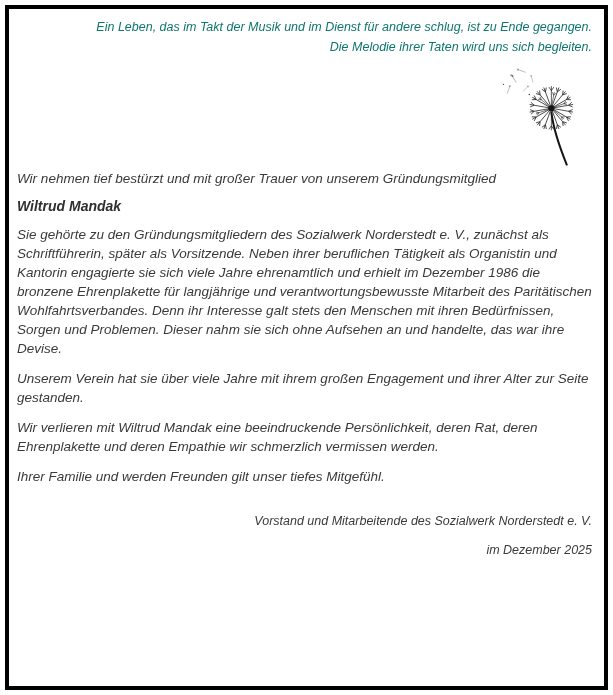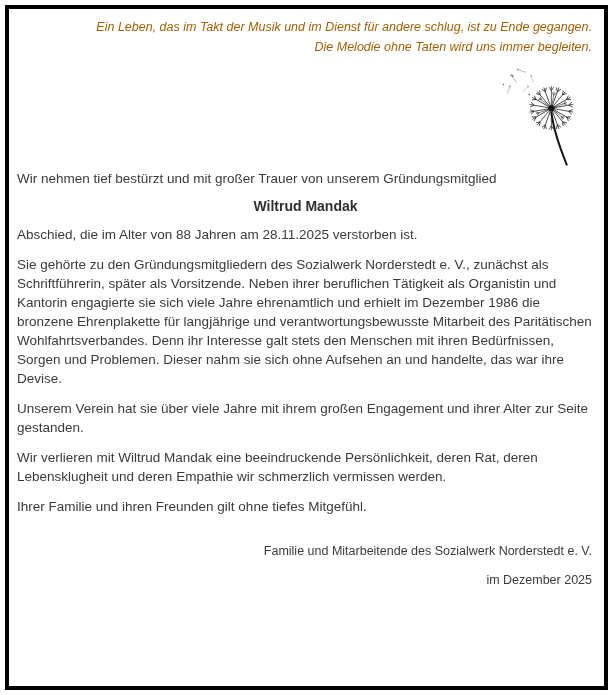--- a/index.html
+++ b/index.html
@@ -17,38 +17,37 @@
     border: 4px solid #000000;
     box-sizing: border-box;
     background: #ffffff;
   }
   .quote {
     padding: 8px 12px 0 3px;
     text-align: right;
     font-style: italic;
     font-size: 12.5px;
     line-height: 20px;
-    color: #a16207;
+    color: #0f766e;
   }
   .dandelion {
     position: absolute;
     top: 55px;
     right: 14px;
     width: 92px;
     height: 106px;
   }
   .bodytext {
     padding: 0 10px 0 8px;
     font-size: 13.5px;
     line-height: 19px;
   }
-  .bodytext p { margin: 0 0 11px 0; }
+  .bodytext p { margin: 0 0 11px 0; font-style: italic; }
   p.intro { margin-top: 112px; margin-bottom: 0; }
   p.name {
-    text-align: center;
     font-weight: bold;
     font-size: 14px;
     color: #2f2f2f;
     margin: 9px 0;
   }
   p.farewell { margin-bottom: 11px; }
   p.sig {
     text-align: right;
     font-size: 12.5px;
     margin: 26px 2px 0 0;
@@ -59,21 +58,21 @@
     margin: 10px 2px 8px 0;
   }
 </style>
 </head>
 <body>
 
 <div class="frame">
 
   <div class="quote">
     <div>Ein Leben, das im Takt der Musik und im Dienst für andere schlug, ist zu Ende gegangen.</div>
-    <div>Die Melodie ohne Taten wird uns immer begleiten.</div>
+    <div>Die Melodie ihrer Taten wird uns sich begleiten.</div>
   </div>
 
   <svg class="dandelion" viewBox="0 0 100 115" aria-hidden="true">
     <defs>
       <g id="fil" stroke="#222" stroke-width="0.8" fill="none">
         <line x1="0" y1="0" x2="0" y2="-19"></line>
         <line x1="0" y1="-19" x2="-2.6" y2="-23"></line>
         <line x1="0" y1="-19" x2="0" y2="-24"></line>
         <line x1="0" y1="-19" x2="2.6" y2="-23"></line>
       </g>
@@ -116,22 +115,21 @@
       <use href="#fil" transform="translate(38,20) rotate(-15) scale(0.35)"></use>
       <circle cx="16" cy="13" r="0.8" fill="#222"></circle>
       <circle cx="34" cy="33" r="0.8" fill="#222"></circle>
       <circle cx="6" cy="22" r="0.7" fill="#222"></circle>
     </g>
   </svg>
 
   <div class="bodytext">
     <p class="intro">Wir nehmen tief bestürzt und mit großer Trauer von unserem Gründungsmitglied</p>
     <p class="name">Wiltrud Mandak</p>
-    <p class="farewell">Abschied, die im Alter von 88 Jahren am 28.11.2025 verstorben ist.</p>
     <p>Sie gehörte zu den Gründungsmitgliedern des Sozialwerk Norderstedt e. V., zunächst als Schriftführerin, später als Vorsitzende. Neben ihrer beruflichen Tätigkeit als Organistin und Kantorin engagierte sie sich viele Jahre ehrenamtlich und erhielt im Dezember 1986 die bronzene Ehrenplakette für langjährige und verantwortungsbewusste Mitarbeit des Paritätischen Wohlfahrtsverbandes. Denn ihr Interesse galt stets den Menschen mit ihren Bedürfnissen, Sorgen und Problemen. Dieser nahm sie sich ohne Aufsehen an und handelte, das war ihre Devise.</p>
     <p>Unserem Verein hat sie über viele Jahre mit ihrem großen Engagement und ihrer Alter zur Seite gestanden.</p>
-    <p>Wir verlieren mit Wiltrud Mandak eine beeindruckende Persönlichkeit, deren Rat, deren Lebensklugheit und deren Empathie wir schmerzlich vermissen werden.</p>
-    <p>Ihrer Familie und ihren Freunden gilt ohne tiefes Mitgefühl.</p>
-    <p class="sig">Familie und Mitarbeitende des Sozialwerk Norderstedt e. V.</p>
+    <p>Wir verlieren mit Wiltrud Mandak eine beeindruckende Persönlichkeit, deren Rat, deren Ehrenplakette und deren Empathie wir schmerzlich vermissen werden.</p>
+    <p>Ihrer Familie und werden Freunden gilt unser tiefes Mitgefühl.</p>
+    <p class="sig">Vorstand und Mitarbeitende des Sozialwerk Norderstedt e. V.</p>
     <p class="datefoot">im Dezember 2025</p>
   </div>
 
 </div>
 
 </body></html>

